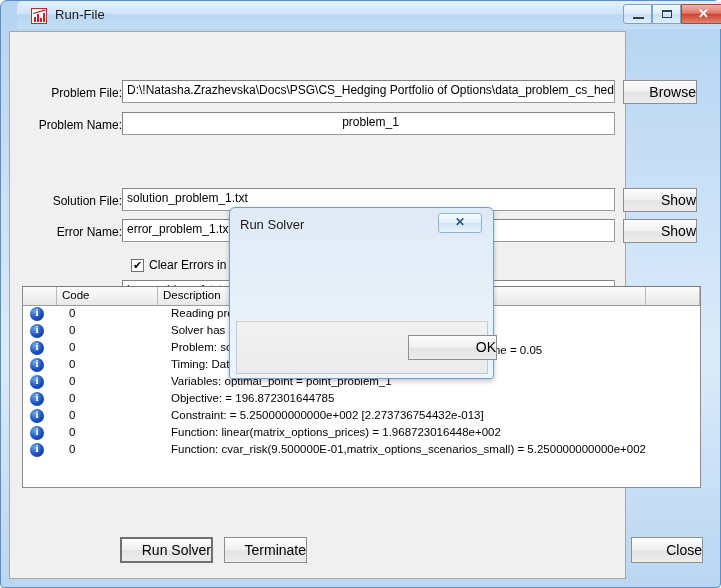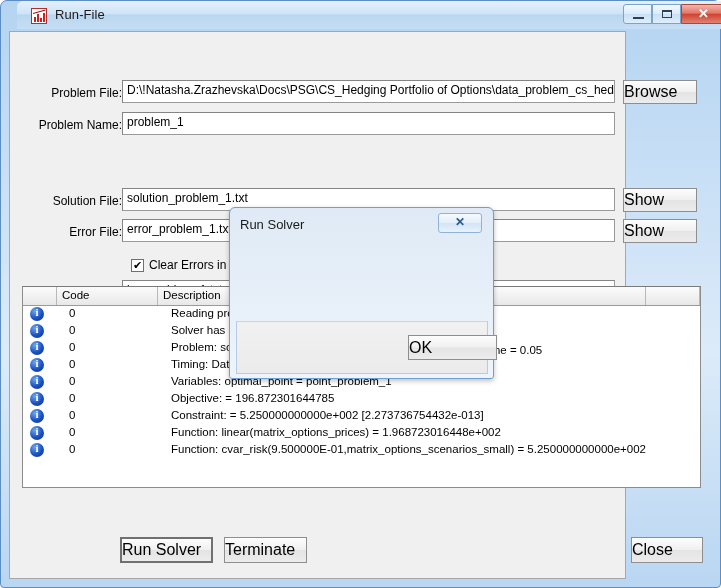--- a/index.html
+++ b/index.html
@@ -144,23 +144,23 @@
     padding: 2px 0 0 4px;
     overflow: hidden;
     white-space: nowrap;
     font-family: "Liberation Sans", sans-serif;
   }
   .pushbtn {
     position: absolute;
     box-sizing: border-box;
     background: linear-gradient(to bottom, #fdfdfd 0%, #f0f0f0 48%, #e4e4e4 52%, #ececec 100%);
     border: 1px solid #8e8e8e;
-    font-size: 16px;
+    font-size: 14px;
     color: #000000;
-    text-align: left;
+    text-align: right;
     cursor: default;
     font-family: "Liberation Sans", sans-serif;
   }
   .pushbtn.default {
     border: 2px solid #707070;
   }
 
   
   #chk-clear-errors {
     position: absolute;
@@ -377,27 +377,27 @@
     </div>
   </div>
 
   <div id="client">
 
     <div class="field-label" style="left:22px; top:54px; width:90px;">Problem File:</div>
     <div class="textbox" style="left:112px; top:48px; width:493px; height:23px;">D:\!Natasha.Zrazhevska\Docs\PSG\CS_Hedging Portfolio of Options\data_problem_cs_hedging_portfo</div>
     <div class="pushbtn" style="left:613px; top:48px; width:74px; height:24px; line-height:22px;">Browse</div>
 
     <div class="field-label" style="left:22px; top:86px; width:90px;">Problem Name:</div>
-    <div class="textbox" style="left:112px; top:80px; width:493px; height:23px;">problem_1</div>
+    <div class="textbox" style="left:112px; top:80px; width:493px; height:23px;text-align:center;">problem_1</div>
 
     <div class="field-label" style="left:22px; top:162px; width:90px;">Solution File:</div>
     <div class="textbox" style="left:112px; top:156px; width:493px; height:23px;">solution_problem_1.txt</div>
     <div class="pushbtn" style="left:613px; top:156px; width:74px; height:24px; line-height:22px;">Show</div>
 
-    <div class="field-label" style="left:22px; top:193px; width:90px;">Error File:</div>
+    <div class="field-label" style="left:22px; top:193px; width:90px;">Error Name:</div>
     <div class="textbox" style="left:112px; top:187px; width:493px; height:23px;">error_problem_1.txt</div>
     <div class="pushbtn" style="left:613px; top:187px; width:74px; height:24px; line-height:22px;">Show</div>
 
     <div id="chk-clear-errors">
       <div class="box"></div>
       <div class="tick">✔</div>
       <div class="lbl">Clear Errors in Error</div>
     </div>
 
     <div class="field-label" style="left:22px; top:254px; width:90px;">Log File:</div>

